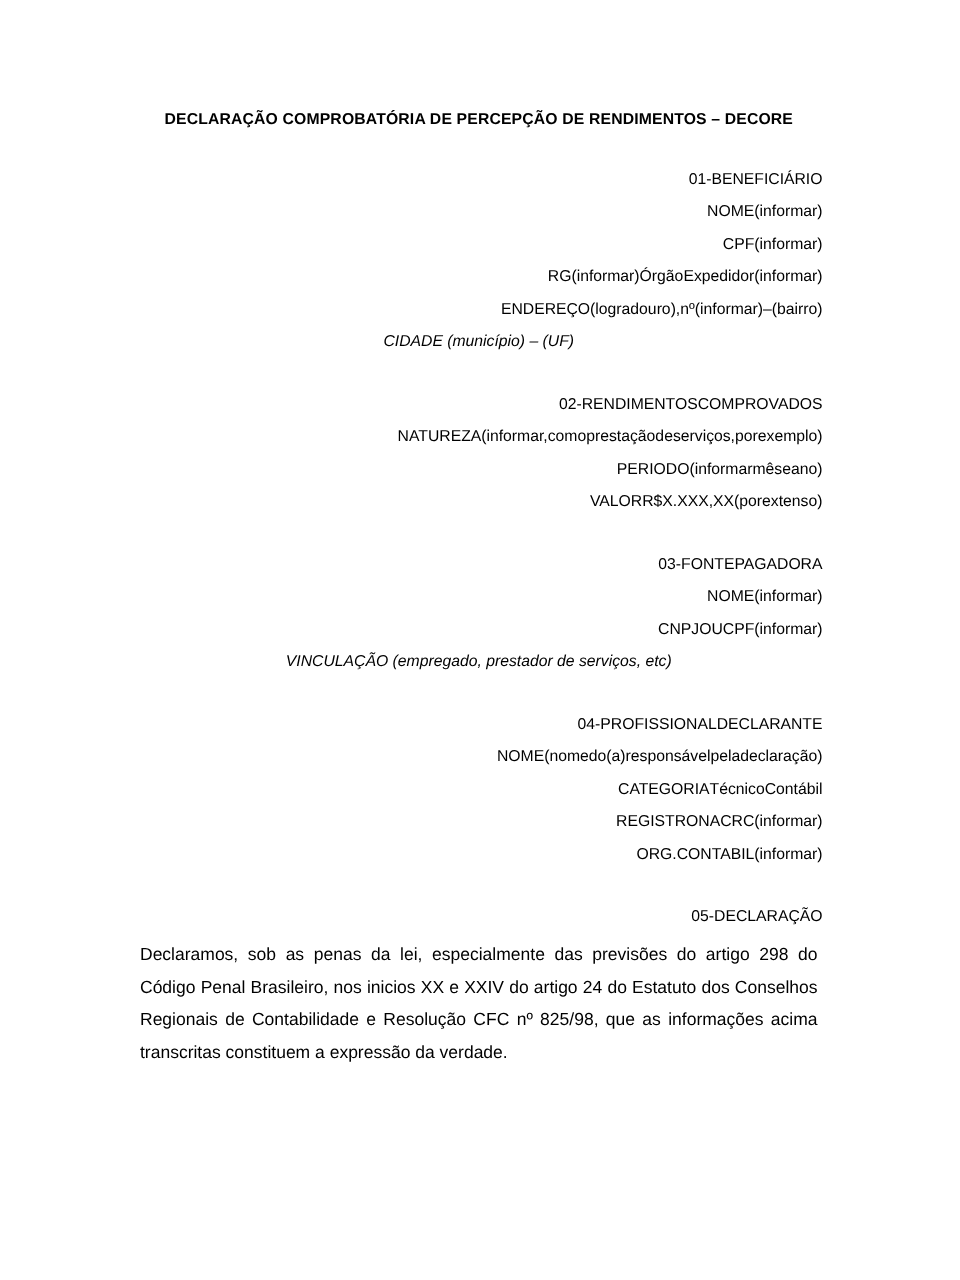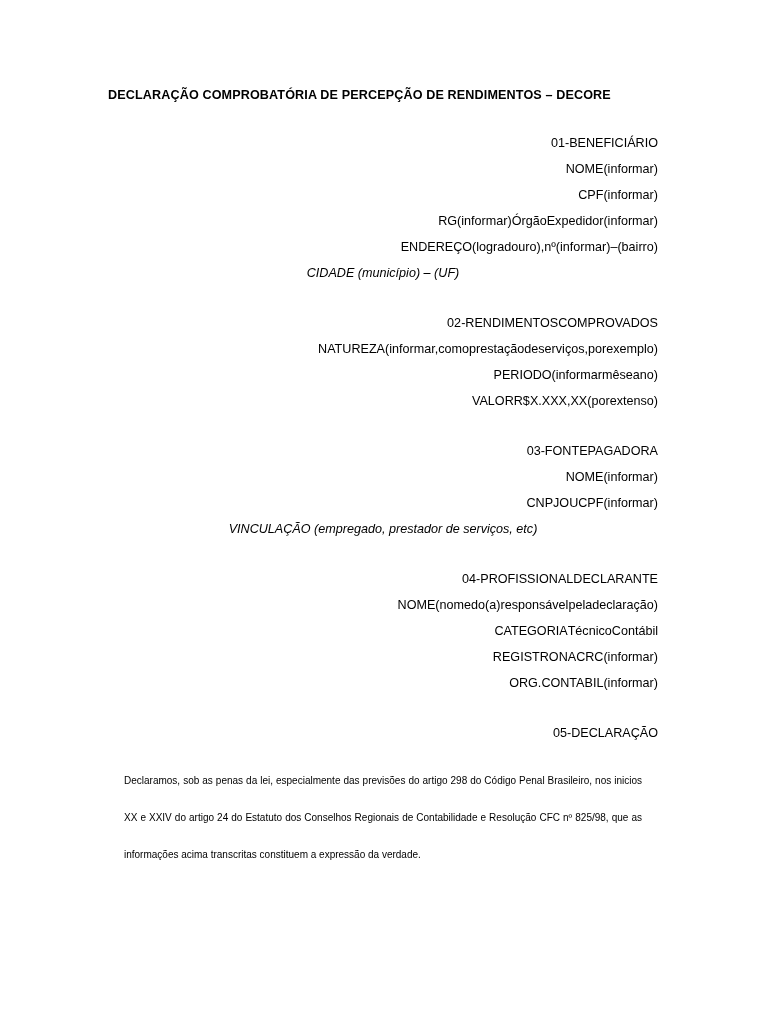--- a/index.html
+++ b/index.html
@@ -22,21 +22,21 @@
     background: #ffffff;
     box-sizing: border-box;
     padding: 88px 110px 0 108px;
   }
   .doc-title {
     font-size: 12.6px;
     font-weight: bold;
     letter-spacing: 0.01em;
     line-height: 1.25;
     margin: 0 0 0 0;
-    text-align: left;
+    text-align: center;
   }
   .spacer-block {
     height: 26px;
   }
   .spacer-half {
     height: 24px;
   }
   .section {
     margin: 0;
   }
@@ -58,25 +58,25 @@
   .fline {
     font-size: 12.6px;
     line-height: 26px;
     height: 26px;
     white-space: nowrap;
     text-align: center;
     font-style: italic;
   }
   
   .jpara {
-    font-size: 10px;
-    line-height: 37px;
+    font-size: 14px;
+    line-height: 26px;
     text-align: justify;
     text-justify: inter-word;
-    margin: 16px;
+    margin: 4px;
   }
   .jpara-last-left {
     text-align-last: left;
   }
   .dash {
     font-size: 12.6px;
   }
 </style>
 </head>
 <body>

